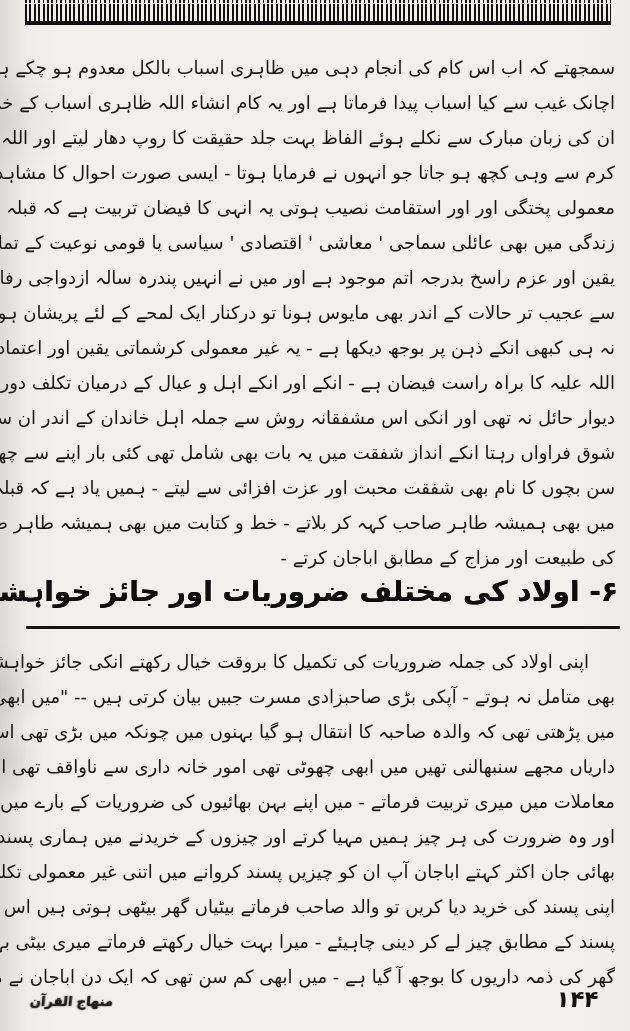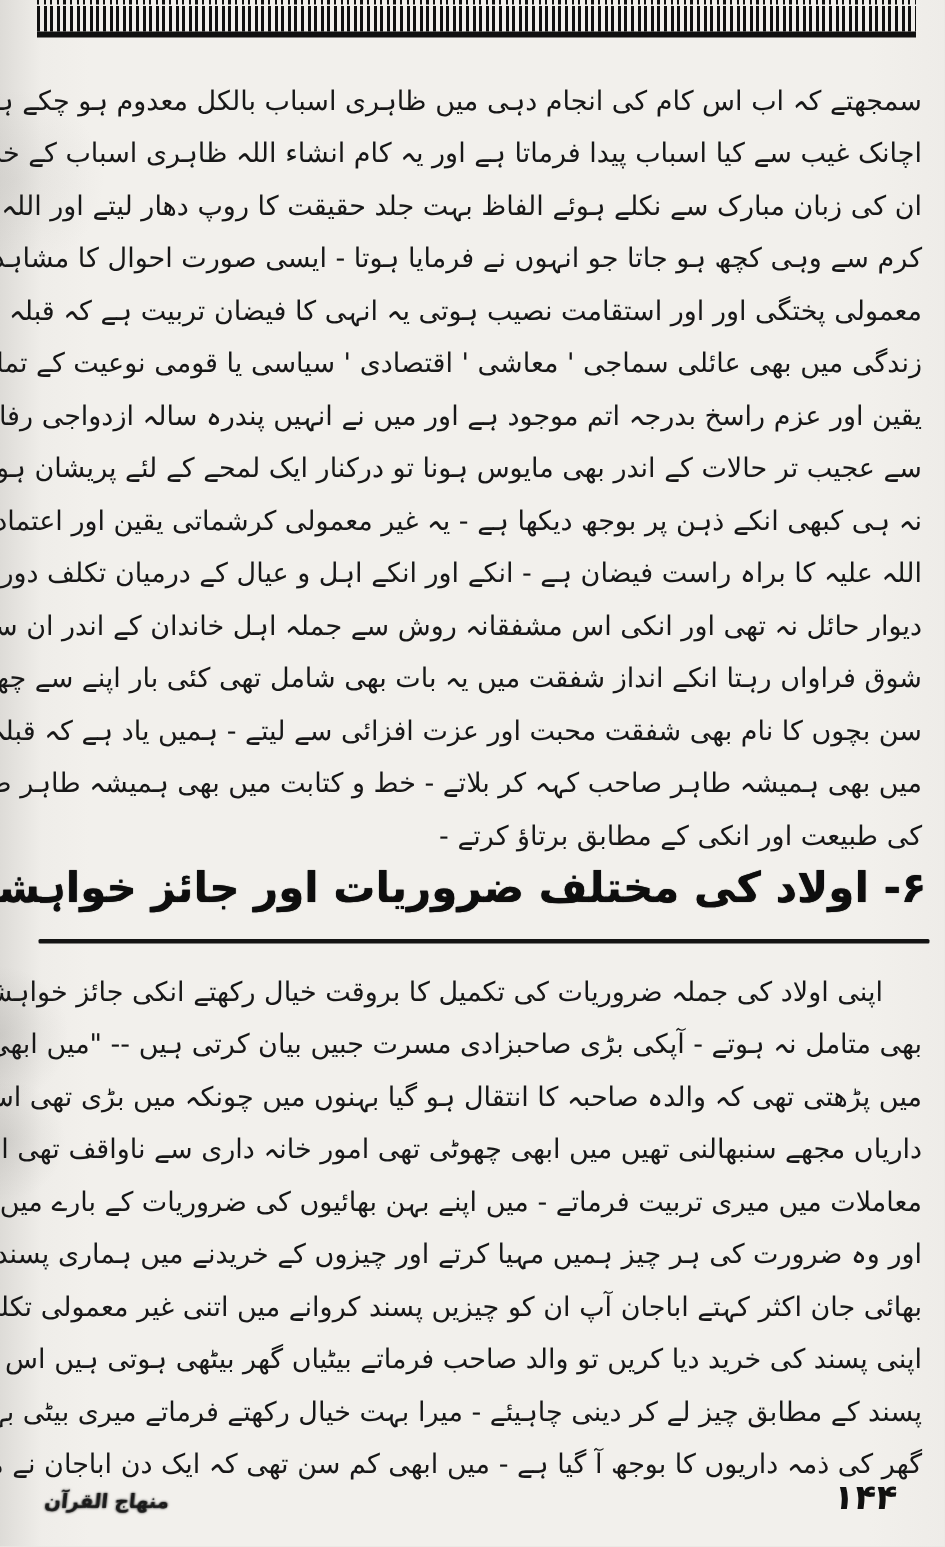--- a/index.html
+++ b/index.html
@@ -83,21 +83,21 @@
       <div class="line">معمولی پختگی اور اور استقامت نصیب ہوتی یہ انہی کا فیضان تربیت ہے کہ قبلہ قادری صاحب کی</div>
       <div class="line">زندگی میں بھی عائلی سماجی ' معاشی ' اقتصادی ' سیاسی یا قومی نوعیت کے تمام معاملات میں اس طرح کا پختہ</div>
       <div class="line">یقین اور عزم راسخ بدرجہ اتم موجود ہے اور میں نے انہیں پندرہ سالہ ازدواجی رفاقت کے دوران عجیب</div>
       <div class="line">سے عجیب تر حالات کے اندر بھی مایوس ہونا تو درکنار ایک لمحے کے لئے پریشان ہوتے بھی نہیں دیکھا اور</div>
       <div class="line">نہ ہی کبھی انکے ذہن پر بوجھ دیکھا ہے - یہ غیر معمولی کرشماتی یقین اور اعتماد بلاشبہ ان کے والد گرامی رحمتہ</div>
       <div class="line">اللہ علیہ کا براہ راست فیضان ہے - انکے اور انکے اہل و عیال کے درمیان تکلف دوری اور جھجک کی کوئی</div>
       <div class="line">دیوار حائل نہ تھی اور انکی اس مشفقانہ روش سے جملہ اہل خاندان کے اندر ان سے قریب تر ہونے کا</div>
       <div class="line">شوق فراواں رہتا انکے انداز شفقت میں یہ بات بھی شامل تھی کئی بار اپنے سے چھوٹے افراد حتیٰ کہ کم</div>
       <div class="line">سن بچوں کا نام بھی شفقت محبت اور عزت افزائی سے لیتے - ہمیں یاد ہے کہ قبلہ قادری صاحب کو بچپن</div>
       <div class="line">میں بھی ہمیشہ طاہر صاحب کہہ کر بلاتے - خط و کتابت میں بھی ہمیشہ طاہر صاحب لکھتے - ہر بچے سے اس</div>
-      <div class="line flush-last">کی طبیعت اور انکی کے مطابق برتاؤ کرتے -</div>
+      <div class="line flush-last">کی طبیعت اور مزاج کے مطابق اباجان کرتے -</div>
     </div>
 
   <div class="heading">۶- اولاد کی مختلف ضروریات اور جائز خواہشات کی تکمیل پر خصوصی توجّہ</div>
 
   <div class="heading-rule"></div>
 
   <div class="body-text para-2">
       <div class="line indent">اپنی اولاد کی جملہ ضروریات کی تکمیل کا بروقت خیال رکھتے انکی جائز خواہشات کو پورا کرنے میں کبھی</div>
       <div class="line">بھی متامل نہ ہوتے - آپکی بڑی صاحبزادی مسرت جبیں بیان کرتی ہیں -- "میں ابھی آٹھویں جماعت</div>
       <div class="line">میں پڑھتی تھی کہ والدہ صاحبہ کا انتقال ہو گیا بہنوں میں چونکہ میں بڑی تھی اسلئے بہن بھائیوں کی تمام ذمہ</div>

